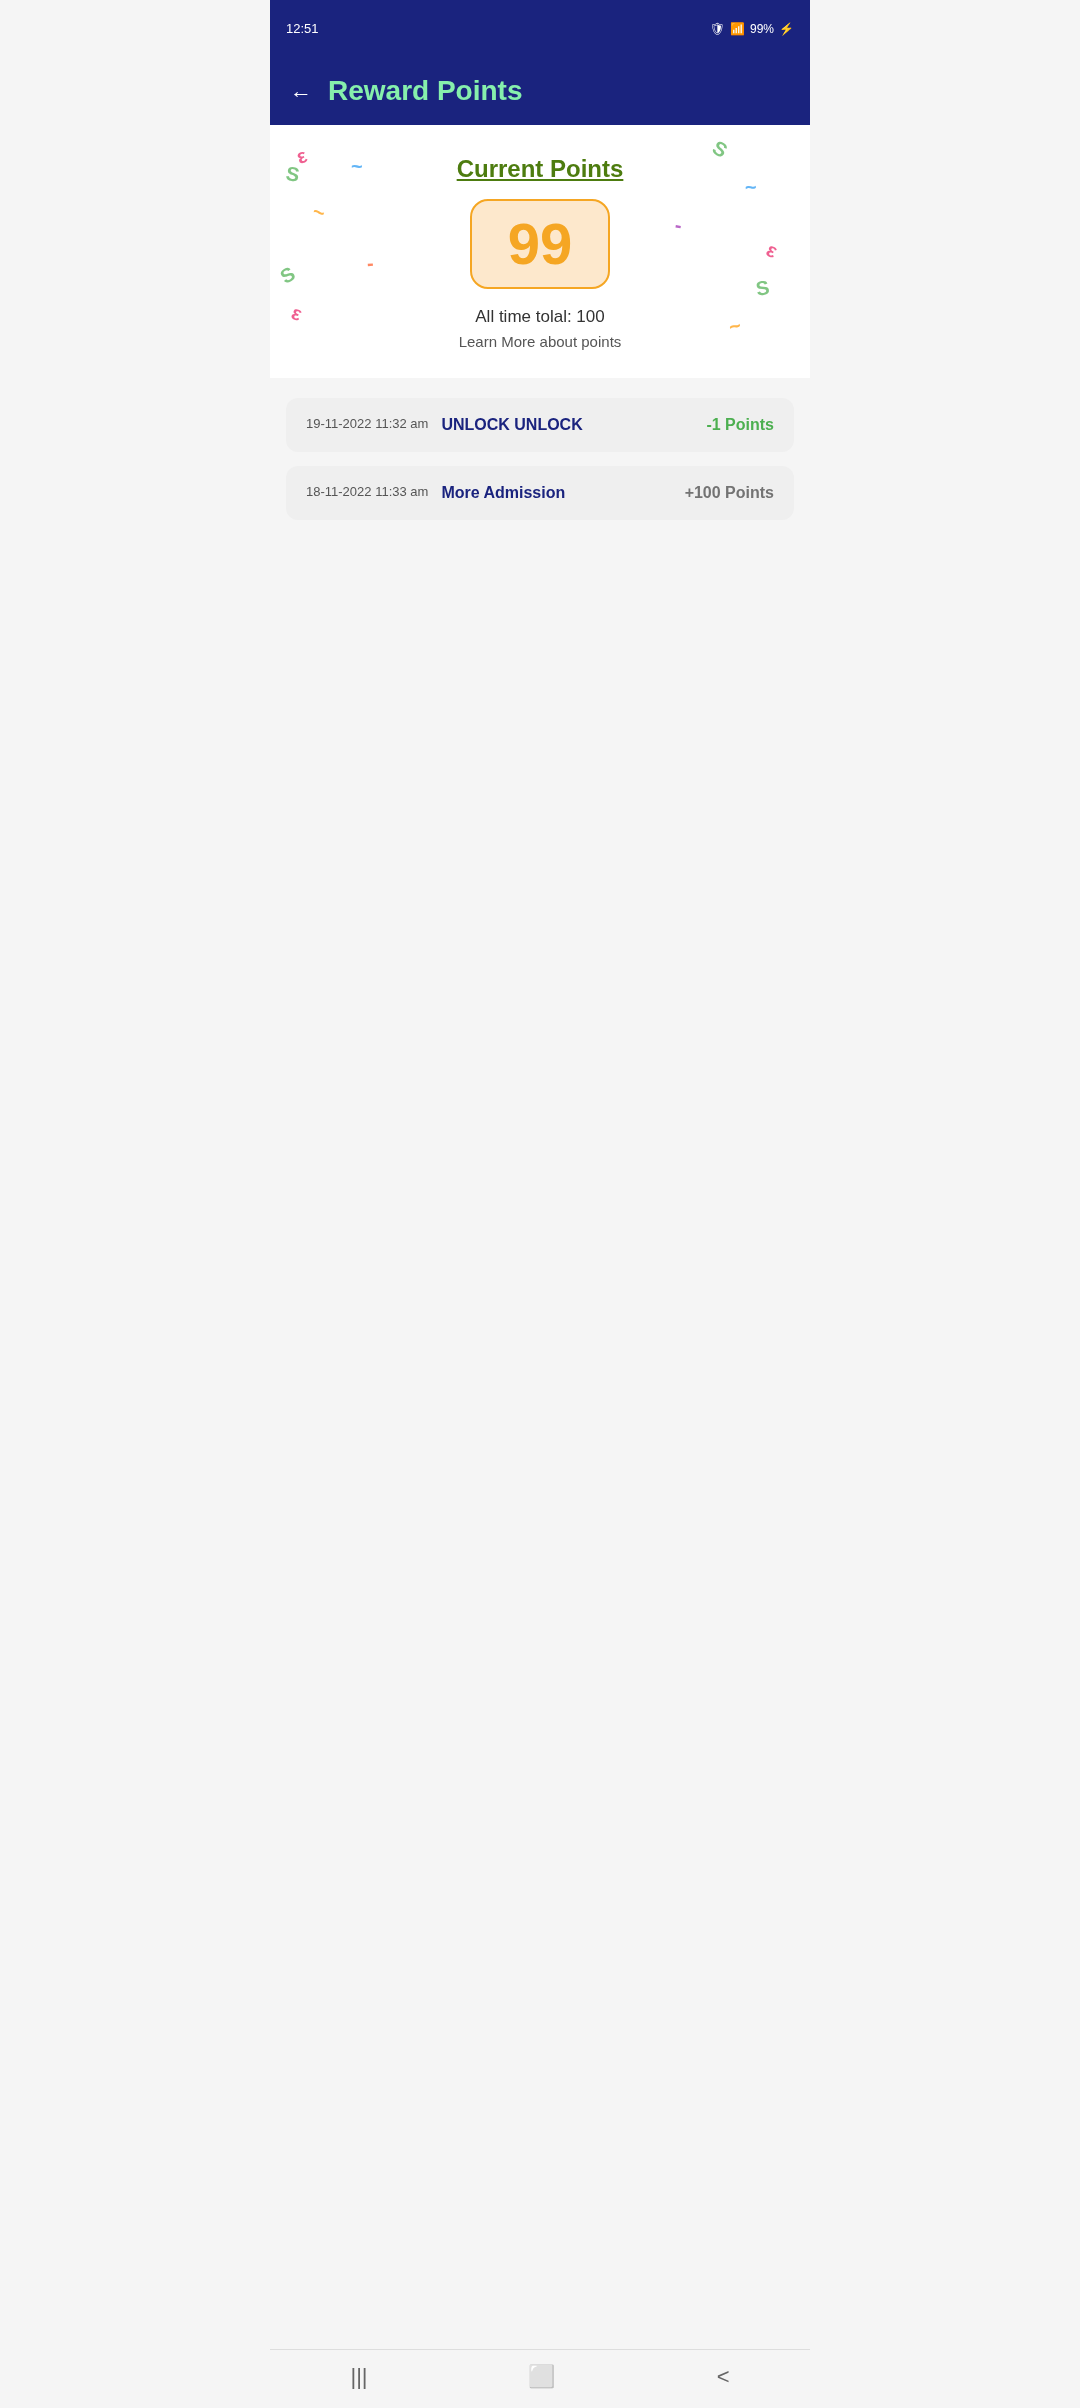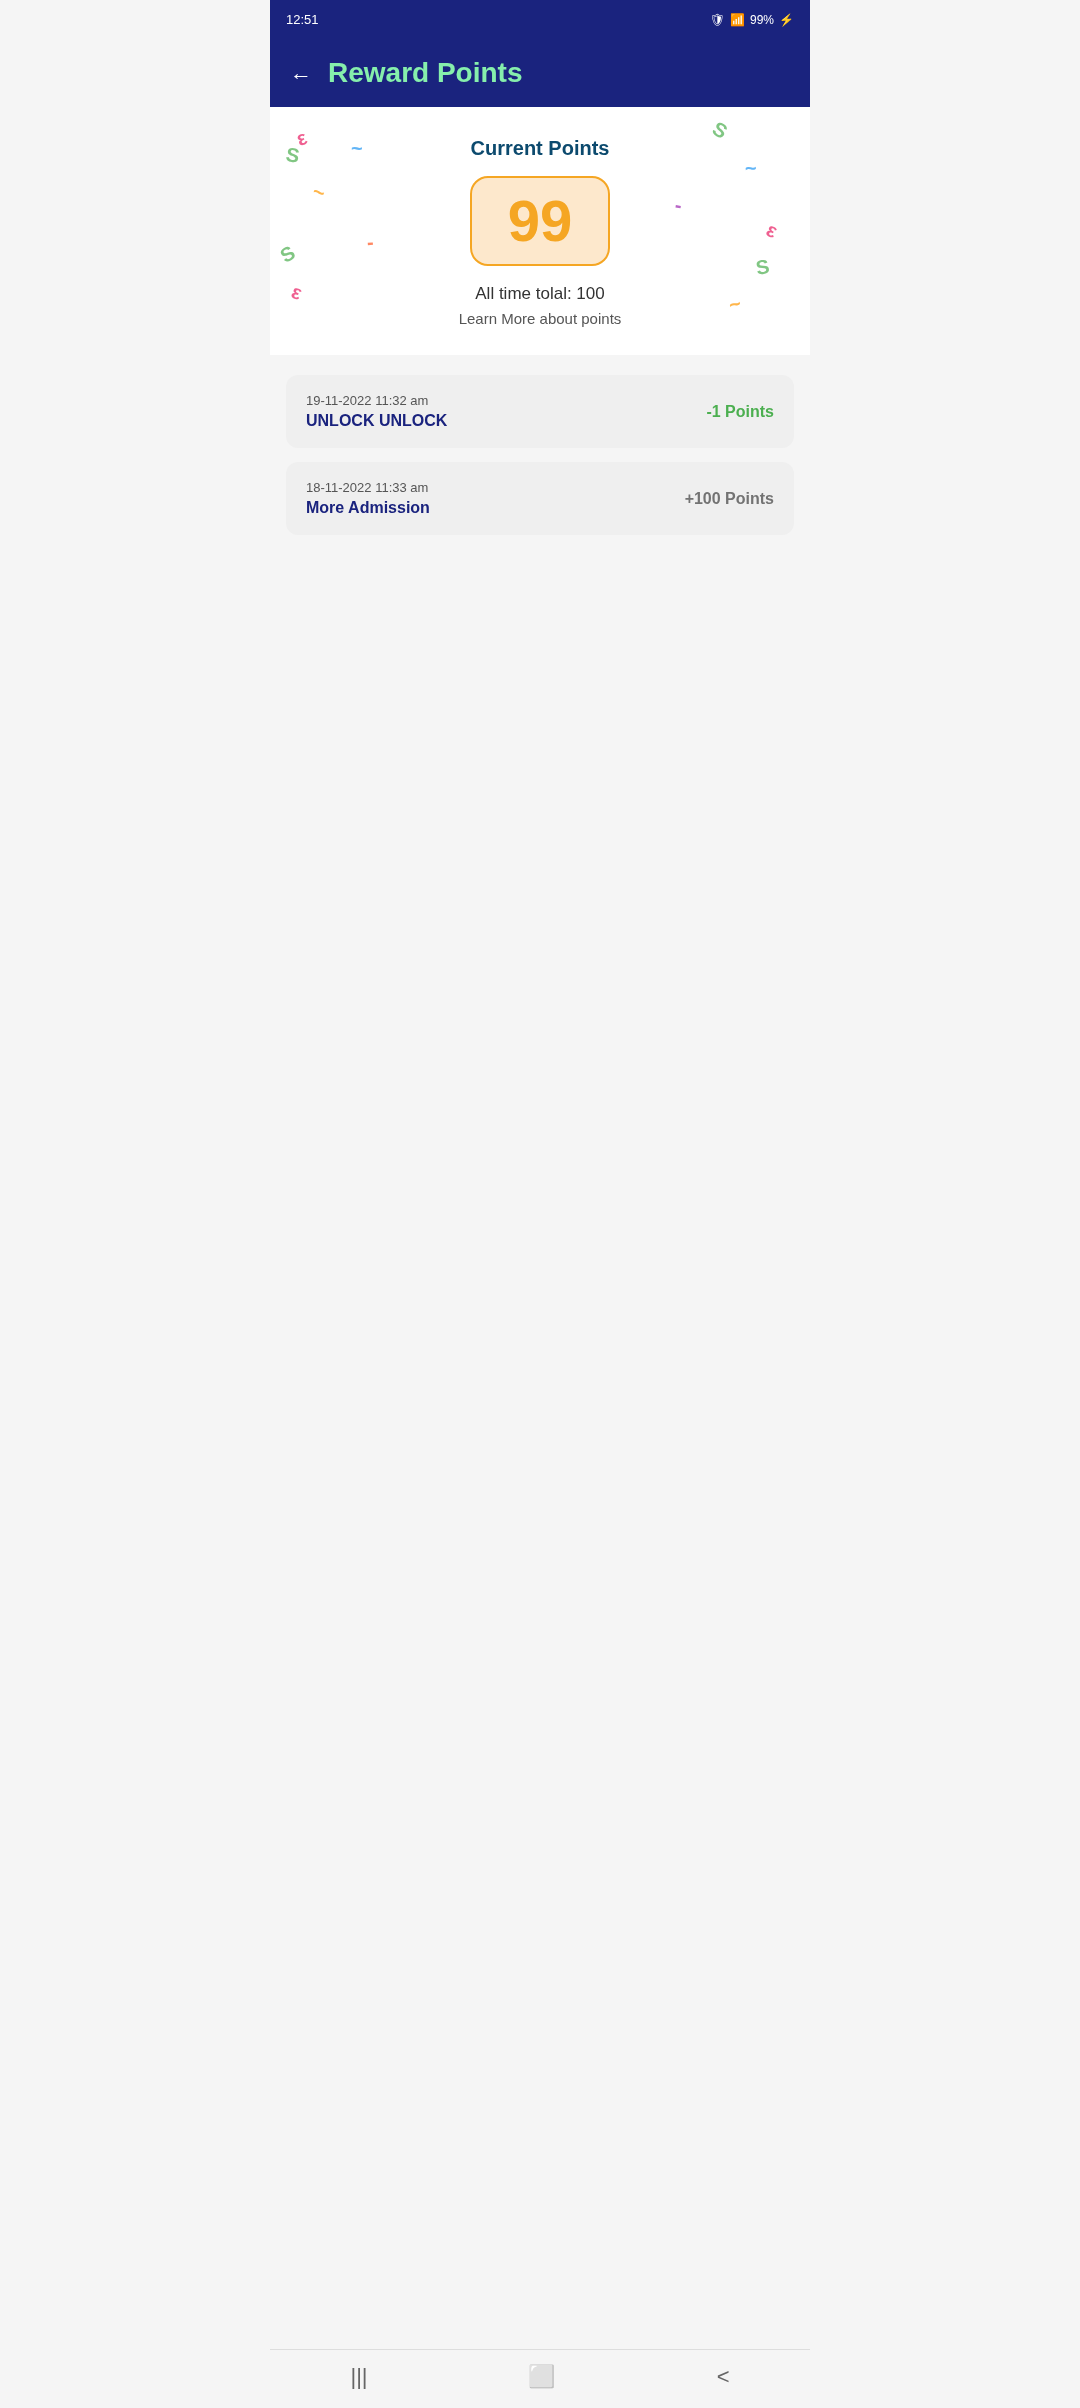--- a/index.html
+++ b/index.html
@@ -18,21 +18,21 @@
       min-height: 100vh;
     }
 
     
     .status-bar {
       background: #1a237e;
       color: white;
       display: flex;
       justify-content: space-between;
       align-items: center;
-      padding: 12px 16px;
+      padding: 21px 16px;
       font-size: 13px;
       font-weight: 500;
     }
 
     .status-right {
       display: flex;
       align-items: center;
       gap: 5px;
       font-size: 12px;
     }
@@ -73,26 +73,27 @@
       pointer-events: none;
     }
 
     .confetti-piece {
       position: absolute;
       font-size: 18px;
       opacity: 0.7;
     }
 
     .current-points-label {
-      font-size: 20px;
-      font-weight: 600;
-      color: #0c4a6e;
+      font-size: 24px;
+      font-weight: 600;
+      color: #4d7c0f;
       margin-bottom: 16px;
       position: relative;
       z-index: 1;
+      text-decoration: underline;
     }
 
     .points-box {
       display: inline-block;
       background: #fde8cc;
       border: 2px solid #f5a623;
       border-radius: 18px;
       padding: 14px 36px;
       margin-bottom: 18px;
       position: relative;
@@ -139,22 +140,22 @@
       border-radius: 12px;
       padding: 18px 20px;
       margin-bottom: 14px;
       display: flex;
       justify-content: space-between;
       align-items: center;
     }
 
     .transaction-left {
       display: flex;
-      flex-direction: column;
-      gap: 4px;
+      flex-direction: row;
+      gap: 13px;
     }
 
     .transaction-date {
       font-size: 13px;
       color: #555;
     }
 
     .transaction-type {
       font-size: 16px;
       font-weight: 600;

